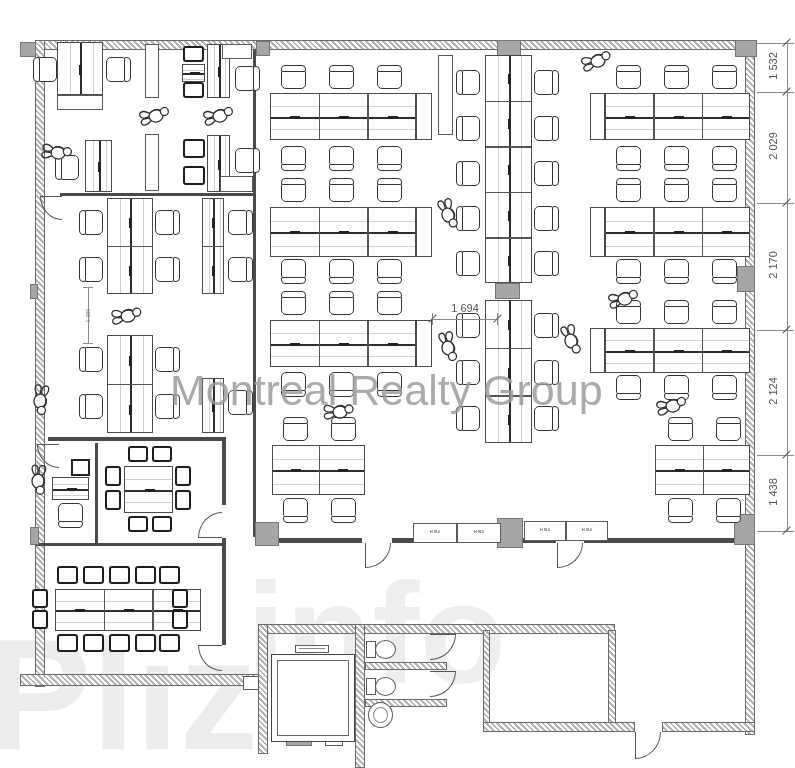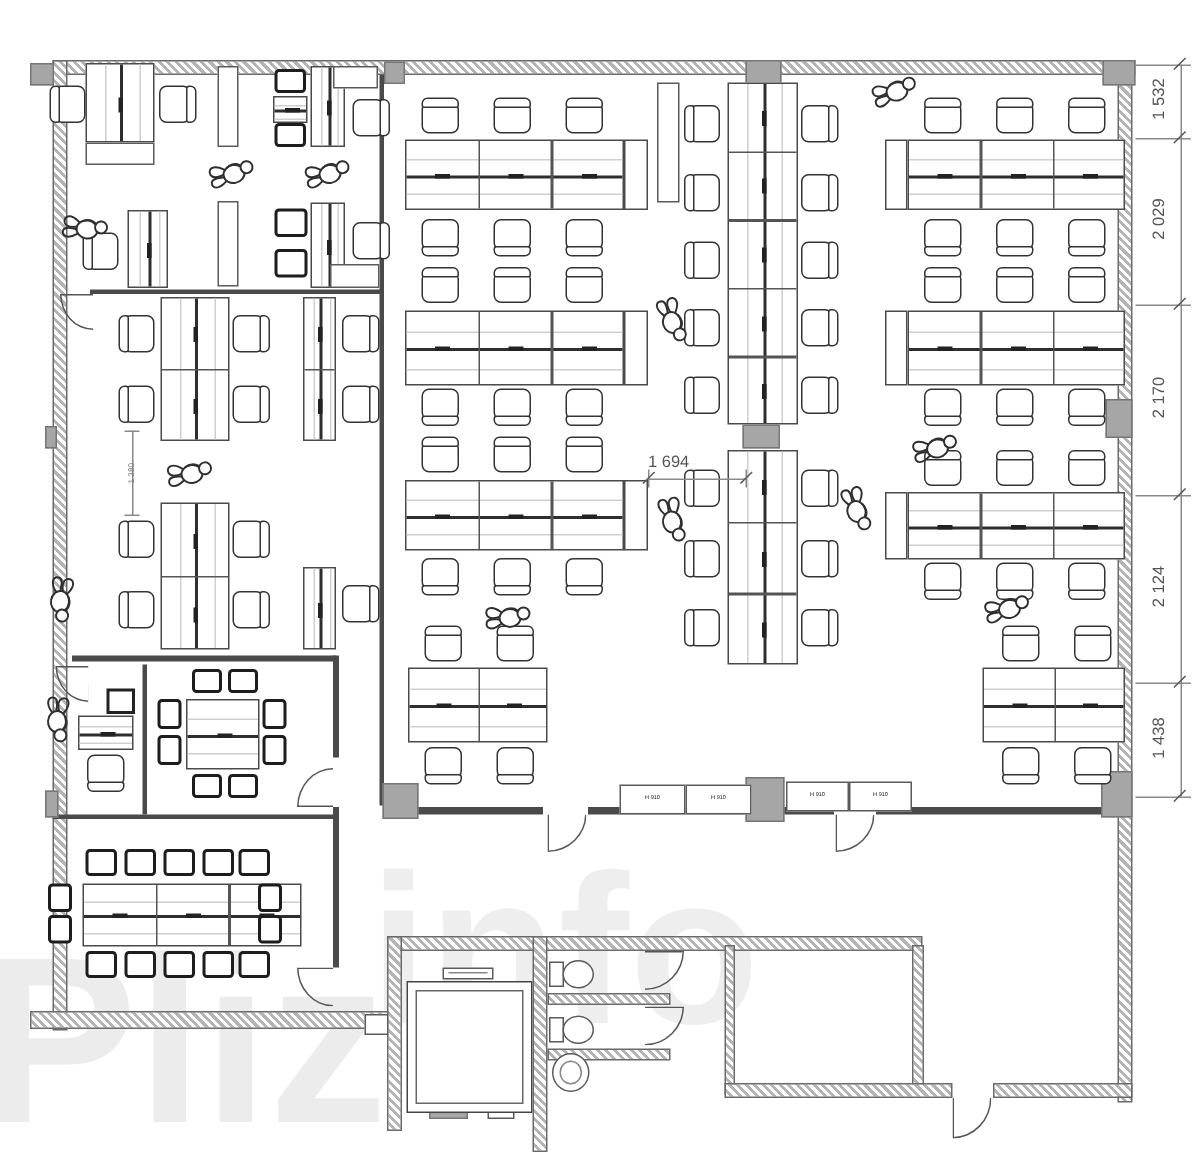--- a/index.html
+++ b/index.html
@@ -531,28 +531,29 @@
           <g fill="none" stroke="#2f2f2f" stroke-width="1.3" stroke-linecap="round">
             <path d="M12 9 C5 4,1 7,2.5 11 C4 14,9 13,12 12"></path>
             <path d="M12 17 C6 22,1.5 20,2.5 16 C3.5 13,8 14,11 14"></path>
             <ellipse cx="18" cy="13" rx="7" ry="6" fill="#fff"></ellipse>
             <path d="M14 8 q5 -3 9 0"></path>
             <circle cx="27" cy="10" r="4" fill="#fff"></circle>
           </g>
         </svg></div>
     </div>
 
+  <div class="wm" style="left:170px; top:366px; font-size:43px; font-weight:400; color:#9c9c9c; opacity:.85;">Montreal Realty Group</div>
 
   <div class="dimlab" style="left:743px; top:60px; width:60px; text-align:center; transform:rotate(-90deg);">1 532</div>
   <div class="dimlab" style="left:743px; top:140px; width:60px; text-align:center; transform:rotate(-90deg);">2 029</div>
   <div class="dimlab" style="left:743px; top:259px; width:60px; text-align:center; transform:rotate(-90deg);">2 170</div>
   <div class="dimlab" style="left:743px; top:385px; width:60px; text-align:center; transform:rotate(-90deg);">2 124</div>
   <div class="dimlab" style="left:743px; top:486px; width:60px; text-align:center; transform:rotate(-90deg);">1 438</div>
 
-  <div class="dimlab" style="left:432px; top:302px; width:66px; ">1 694</div>
+  <div class="dimlab" style="left:432px; top:302px; width:66px; text-align:center;">1 694</div>
 
   <div class="dimlab" style="left:62px; top:310px; width:52px; text-align:center; font-size:10px; color:#777;
               transform:rotate(-90deg) scale(0.55);">1 380</div>
 
   <div class="cablab" style="left:413px; top:529px; width:44px;">H 910</div>
   <div class="cablab" style="left:457px; top:529px; width:44px;">H 910</div>
   <div class="cablab" style="left:524px; top:527px; width:42px;">H 910</div>
   <div class="cablab" style="left:566px; top:527px; width:42px;">H 910</div>
 </div>
 

